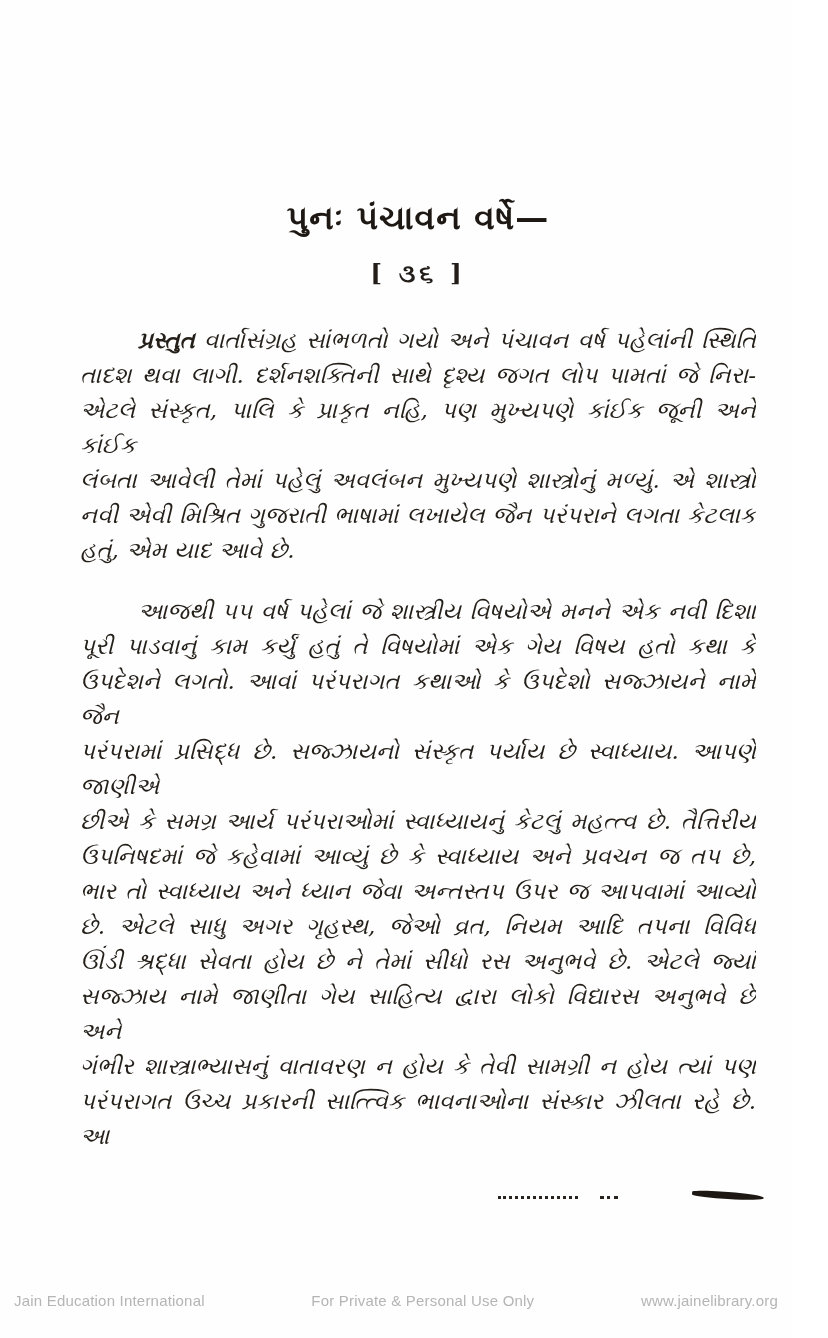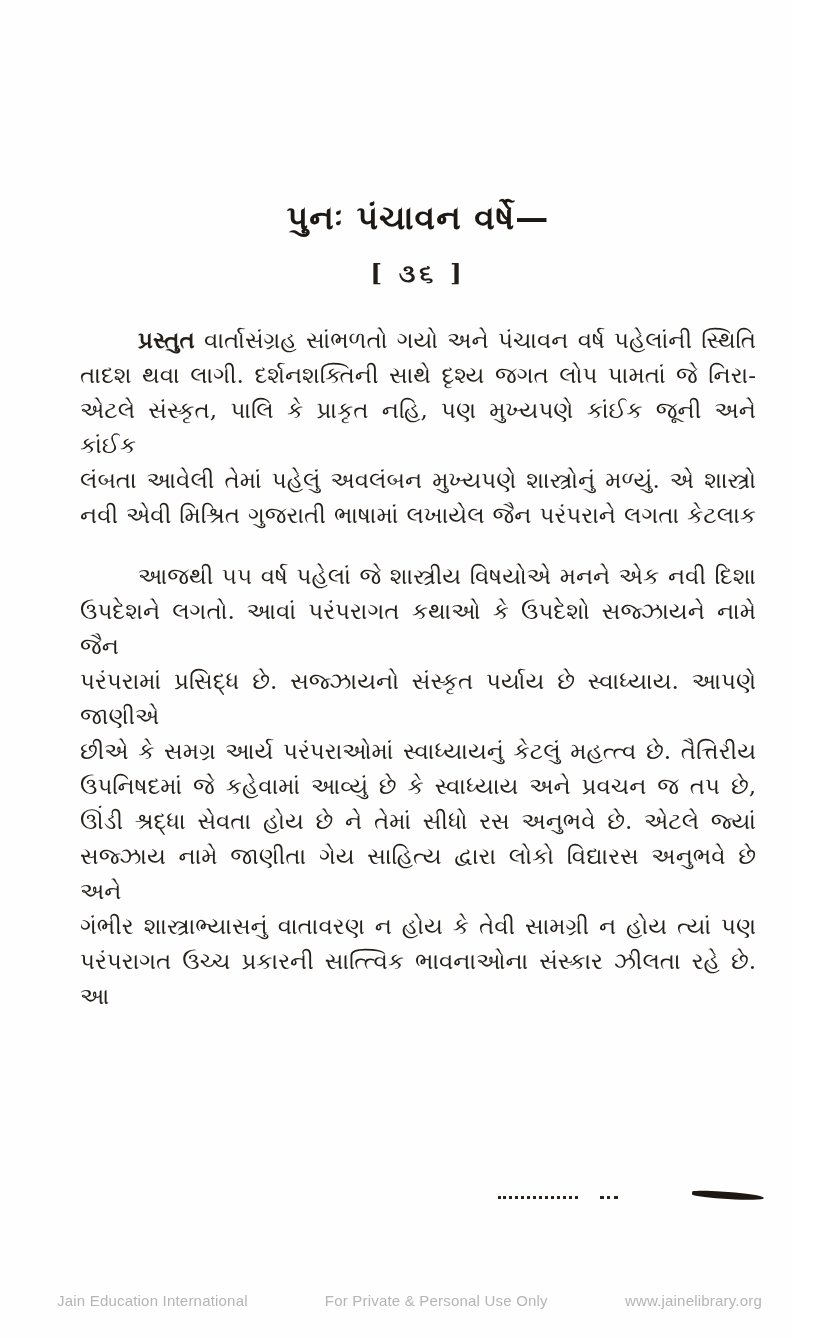--- a/index.html
+++ b/index.html
@@ -35,20 +35,21 @@
     font-size: 25px;
     font-weight: 600;
     margin-top: 16px;
     line-height: 35px;
     letter-spacing: 4px;
     color: #221d18;
   }
   .body-paragraph {
     margin-top: 31px;
     overflow: hidden;
+    font-style: italic;
   }
   .body-paragraph.second {
     margin-top: 26px;
   }
   .text-line {
     font-size: 23px;
     line-height: 35px;
     text-align: justify;
     text-align-last: justify;
     white-space: normal;
@@ -71,56 +72,59 @@
   }
   .ink-swash {
     position: absolute;
     background: #1c1712;
     border-radius: 40% 60% 60% 40%;
     transform: rotate(4deg);
   }
   .page-footer {
     position: absolute;
     left: 14px;
-    right: 30px;
+    right: 14px;
     top: 1292px;
     display: flex;
     justify-content: space-between;
     align-items: baseline;
     font-family: "Liberation Sans", "DejaVu Sans", sans-serif;
     font-size: 15px;
     color: #b5b5b5;
     letter-spacing: 0.2px;
-    margin-left: 43px;
   }
 </style>
 </head>
 <body>
 
 <div class="page">
   <div class="content">
 
     <div class="page-title">પુનઃ પંચાવન વર્ષે—</div>
 
     <div class="section-number">[ ૩૬ ]</div>
 
     <div class="body-paragraph">
       <div class="text-line indent"><span class="lead-word">પ્રસ્તુત</span><span> વાર્તાસંગ્રહ સાંભળતો ગયો અને પંચાવન વર્ષ પહેલાંની સ્થિતિ</span></div>
       <div class="text-line">તાદશ થવા લાગી. દર્શનશક્તિની સાથે દૃશ્ય જગત લોપ પામતાં જે નિરા-</div>
       <div class="text-line">એટલે સંસ્કૃત, પાલિ કે પ્રાકૃત નહિ, પણ મુખ્યપણે કાંઈક જૂની અને કાંઈક</div>
       <div class="text-line">લંબતા આવેલી તેમાં પહેલું અવલંબન મુખ્યપણે શાસ્ત્રોનું મળ્યું. એ શાસ્ત્રો</div>
       <div class="text-line">નવી એવી મિશ્રિત ગુજરાતી ભાષામાં લખાયેલ જૈન પરંપરાને લગતા કેટલાક</div>
+      <div class="text-line last-line">હતું, એમ યાદ આવે છે.</div>
     </div>
 
     <div class="body-paragraph second">
       <div class="text-line indent">આજથી ૫૫ વર્ષ પહેલાં જે શાસ્ત્રીય વિષયોએ મનને એક નવી દિશા</div>
+      <div class="text-line">પૂરી પાડવાનું કામ કર્યું હતું તે વિષયોમાં એક ગેય વિષય હતો કથા કે</div>
       <div class="text-line">ઉપદેશને લગતો. આવાં પરંપરાગત કથાઓ કે ઉપદેશો સજ્ઝાયને નામે જૈન</div>
       <div class="text-line">પરંપરામાં પ્રસિદ્ધ છે. સજ્ઝાયનો સંસ્કૃત પર્યાય છે સ્વાધ્યાય. આપણે જાણીએ</div>
       <div class="text-line">છીએ કે સમગ્ર આર્ય પરંપરાઓમાં સ્વાધ્યાયનું કેટલું મહત્ત્વ છે. તૈત્તિરીય</div>
       <div class="text-line">ઉપનિષદમાં જે કહેવામાં આવ્યું છે કે સ્વાધ્યાય અને પ્રવચન જ તપ છે,</div>
+      <div class="text-line">ભાર તો સ્વાધ્યાય અને ધ્યાન જેવા અન્તસ્તપ ઉપર જ આપવામાં આવ્યો</div>
+      <div class="text-line">છે. એટલે સાધુ અગર ગૃહસ્થ, જેઓ વ્રત, નિયમ આદિ તપના વિવિધ</div>
       <div class="text-line">ઊંડી શ્રદ્ધા સેવતા હોય છે ને તેમાં સીધો રસ અનુભવે છે. એટલે જ્યાં</div>
       <div class="text-line">સજ્ઝાય નામે જાણીતા ગેય સાહિત્ય દ્વારા લોકો વિદ્યારસ અનુભવે છે અને</div>
       <div class="text-line">ગંભીર શાસ્ત્રાભ્યાસનું વાતાવરણ ન હોય કે તેવી સામગ્રી ન હોય ત્યાં પણ</div>
       <div class="text-line">પરંપરાગત ઉચ્ચ પ્રકારની સાત્ત્વિક ભાવનાઓના સંસ્કાર ઝીલતા રહે છે. આ</div>
 
     </div>
 
   </div>
 
   <div class="dotted-mark" style="left:498px; top:1196px; width:80px;"></div>

